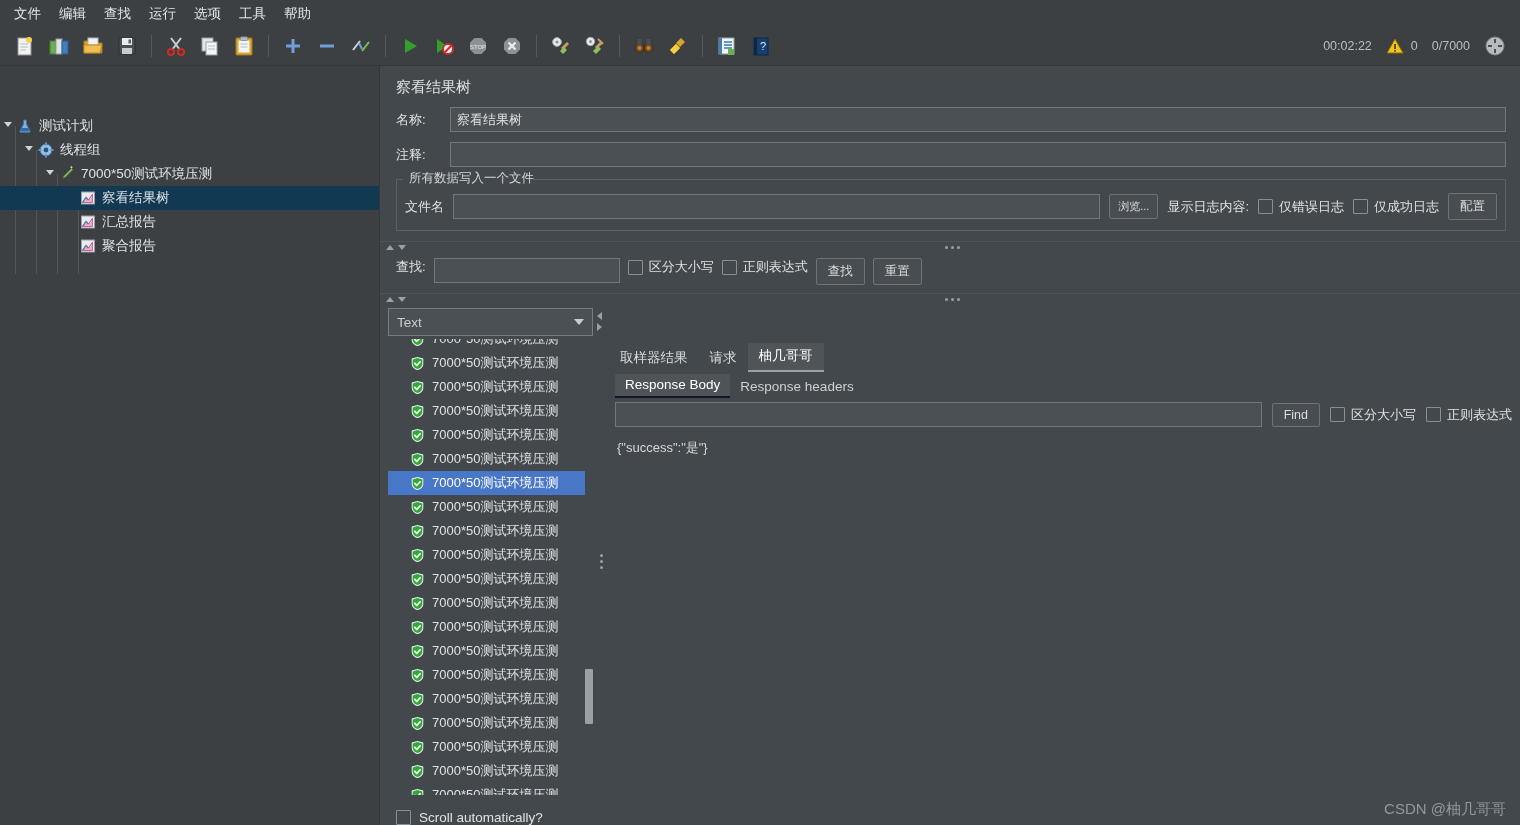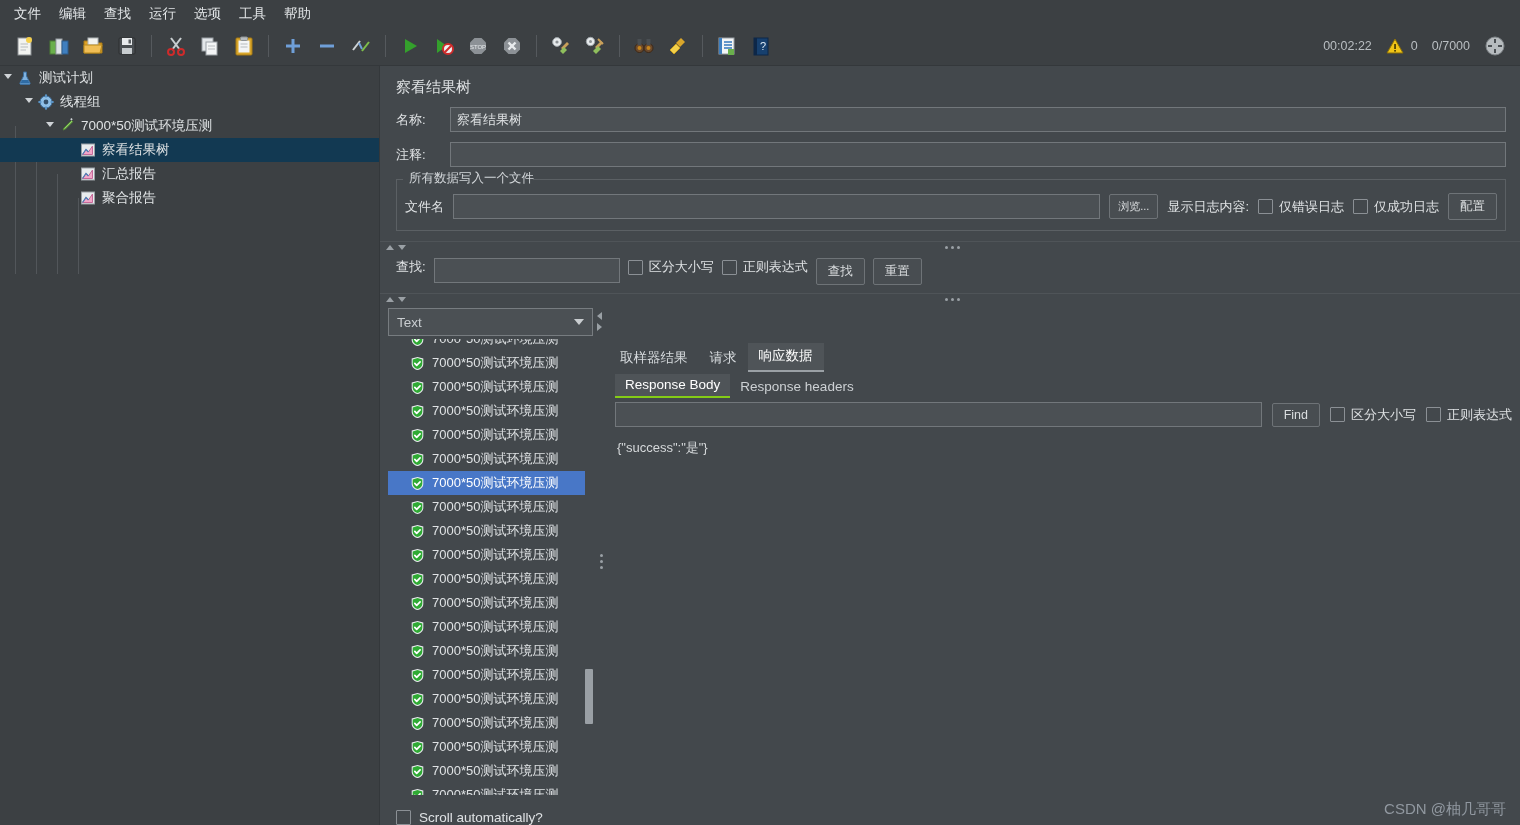--- a/index.html
+++ b/index.html
@@ -104,21 +104,21 @@
   .vs-dots{position:absolute;top:250px;display:flex;flex-direction:column;gap:3px;}
   .vs-dots span{width:3px;height:3px;background:#9aa0a5;border-radius:50%;}
 
   
   .detail{flex:1;min-width:0;display:flex;flex-direction:column;}
   .tabstrip{height:27px;display:flex;align-items:flex-end;gap:0;flex:none;padding-left:2px;margin-top:41px;}
   .tab{padding:4px 11px 5px 11px;font-size:13.5px;color:#d6dadd;cursor:pointer;background:transparent;}
   .tab.active{background:#4f5458;color:#ffffff;border-bottom:2px solid #9aa0a5;}
   .subtabs{height:26px;display:flex;align-items:flex-end;flex:none;padding-left:8px;}
   .subtab{padding:3px 10px 4px 10px;font-size:13.5px;color:#cdd1d4;cursor:pointer;}
-  .subtab.active{background:#4f5458;color:#ffffff;border-bottom:2px solid #84cc16;}
+  .subtab.active{background:#4f5458;color:#ffffff;border-bottom:2px solid #0f172a;}
   .findrow{display:flex;align-items:center;gap:10px;padding:4px 8px 4px 8px;flex:none;}
   .find-input{flex:1;height:25px;background:#4b5054;border:1px solid #72777b;color:#dfe2e4;font-size:13px;
               padding:0 6px;box-sizing:border-box;outline:none;font-family:inherit;}
   .respbody{flex:1;padding:8px 10px;font-size:13px;color:#d6d9db;overflow:hidden;}
 
   
   .watermark{position:absolute;right:14px;bottom:6px;font-size:15px;color:#9198a0;text-align:right;}
 
   
   svg{display:block;}
@@ -344,21 +344,21 @@
   </div>
 
   <div class="body">
 
     <div class="tree-pane">
       <div class="guide" style="left:15px;top:60px;height:148px;"></div>
       <div class="guide" style="left:36px;top:84px;height:124px;"></div>
       <div class="guide" style="left:57px;top:108px;height:100px;"></div>
       <div class="guide" style="left:78px;top:132px;height:76px;"></div>
 
-      <div class="tree-row" style="padding-left:0px;">
+      <div class="tree-row" style="padding-left:0px;margin-top:48px;">
         <div class="tw">
             <div class="arrow open"></div>
           </div>
         <div class="ticon">
           <svg width="16" height="16" viewBox="0 0 16 16">
             <path d="M6.5 2h3v4l3.5 7a1 1 0 01-.9 1.5H3.9A1 1 0 013 13l3.5-7z" fill="#7fb2e0" stroke="#3e6f9e"></path>
             <path d="M5 10h6l1.8 3.5H3.2z" fill="#2f6ca5"></path>
           </svg>
         </div>
         <div class="tlabel">测试计划</div>
@@ -736,21 +736,21 @@
             <span></span>
               <span></span>
               <span></span>
           </div>
         </div>
 
         <div class="detail">
           <div class="tabstrip">
             <div class="tab">取样器结果</div>
             <div class="tab">请求</div>
-            <div class="tab active">响应数据</div>
+            <div class="tab active">柚几哥哥</div>
           </div>
 
           <div class="subtabs">
             <div class="subtab active">Response Body</div>
             <div class="subtab">Response headers</div>
           </div>
 
           <div class="findrow">
             <input class="find-input" type="text" value="" style="">
             <button class="btn">Find</button>

